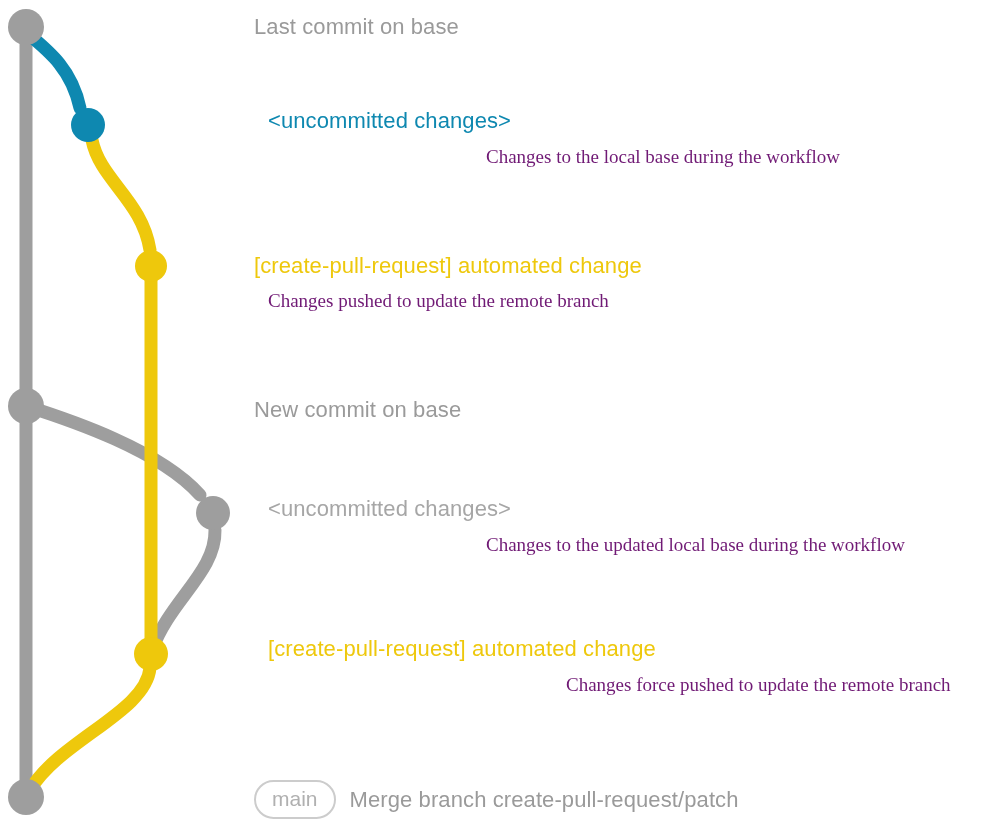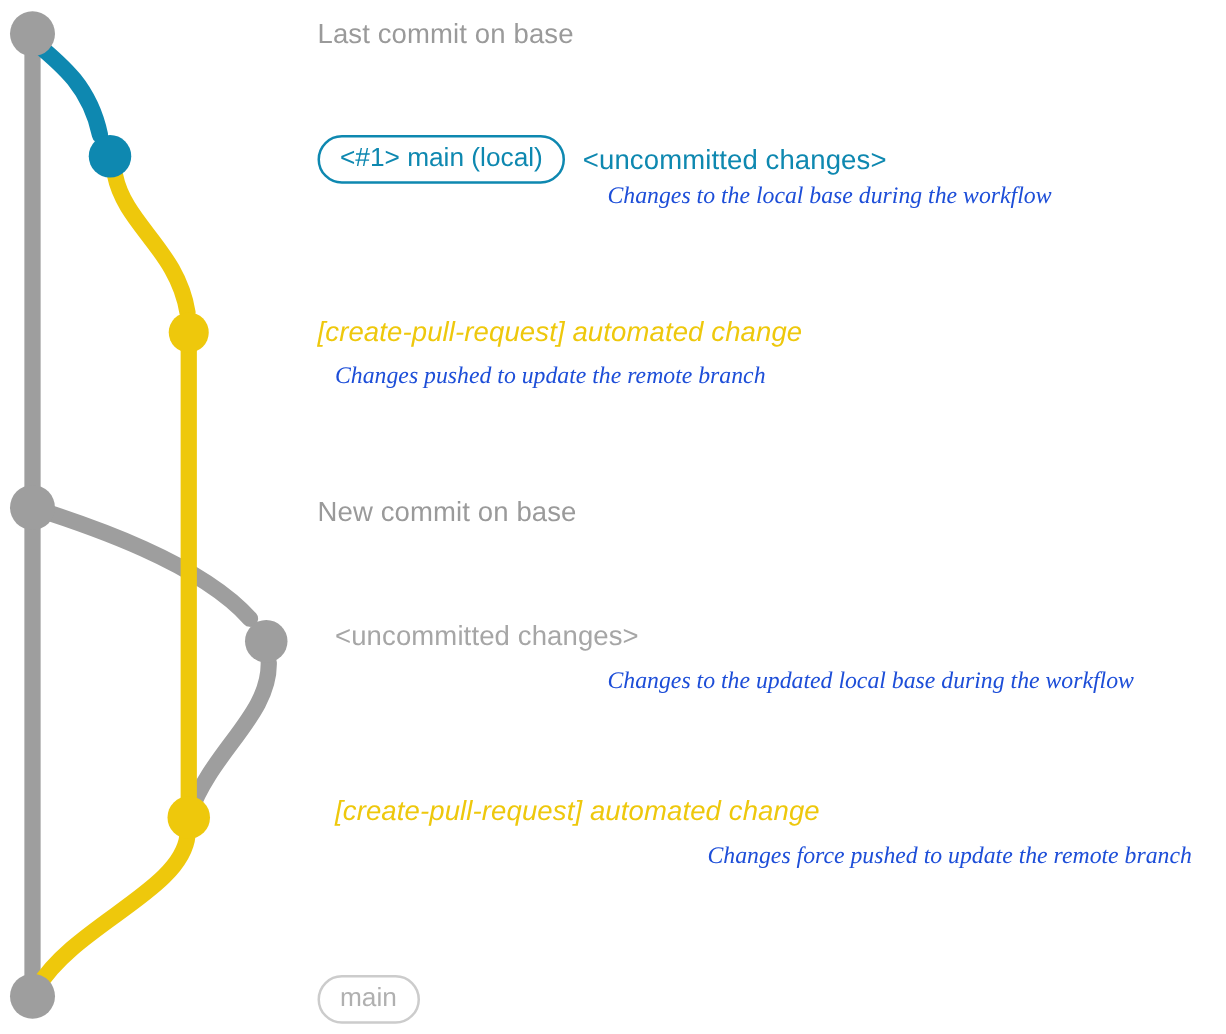--- a/index.html
+++ b/index.html
@@ -50,34 +50,33 @@
 
   
   .subject {
     font-family: "Liberation Sans", sans-serif;
     font-size: 22px;
     margin-left: 14px;
     letter-spacing: 0.1px;
   }
   .subject.blue   { color: #0e88b0; }
   .subject.gray   { color: #a6a6a6; }
-  .subject.yellow { color: #eec80c; font-style: italic; }
+  .subject.yellow { color: #eec80c; }
   .subject.gray2  { color: #9a9a9a; }
 
   
   .subject.nomargin { margin-left: 0; }
 
   
   .caption {
     position: absolute;
     font-family: "Liberation Serif", serif;
     font-size: 19px;
-    color: #1d4ed8;
+    color: #701a75;
     white-space: nowrap;
-    font-style: italic;
   }
 </style>
 </head>
 <body>
 
 <svg id="graph-svg" viewBox="0 0 981 827">
   <g fill="none" stroke-linecap="round" stroke-width="13">
 
     <path d="M 26 27 L 26 797" stroke="#9e9e9e"></path>
 
@@ -103,21 +102,20 @@
     <circle cx="151" cy="654" r="17" fill="#eec80c"></circle>
     <circle cx="26" cy="797" r="18" fill="#9e9e9e"></circle>
   </g>
 </svg>
 
 <div class="row" style="left:254px; top:14px;">
   <span class="subject gray2 nomargin">Last commit on base</span>
 </div>
 
 <div class="row" style="left:254px; top:108px;">
-  <span class="pill blue">&lt;#1&gt; main (local)</span>
   <span class="subject blue">&lt;uncommitted changes&gt;</span>
 </div>
 <div class="caption" style="left:486px; top:146px;">Changes to the local base during the workflow</div>
 
 <div class="row" style="left:254px; top:253px;">
   <span class="subject yellow nomargin">[create-pull-request] automated change</span>
 </div>
 <div class="caption" style="left:268px; top:290px;">Changes pushed to update the remote branch</div>
 
 <div class="row" style="left:254px; top:397px;">
@@ -129,13 +127,14 @@
 </div>
 <div class="caption" style="left:486px; top:534px;">Changes to the updated local base during the workflow</div>
 
 <div class="row" style="left:254px; top:636px;">
   <span class="subject yellow">[create-pull-request] automated change</span>
 </div>
 <div class="caption" style="left:566px; top:674px;">Changes force pushed to update the remote branch</div>
 
 <div class="row" style="left:254px; top:780px;align-items:center;">
   <span class="pill gray-soft">main</span>
+  <span class="subject gray2">Merge branch create-pull-request/patch</span>
 </div>
 
 </body></html>

